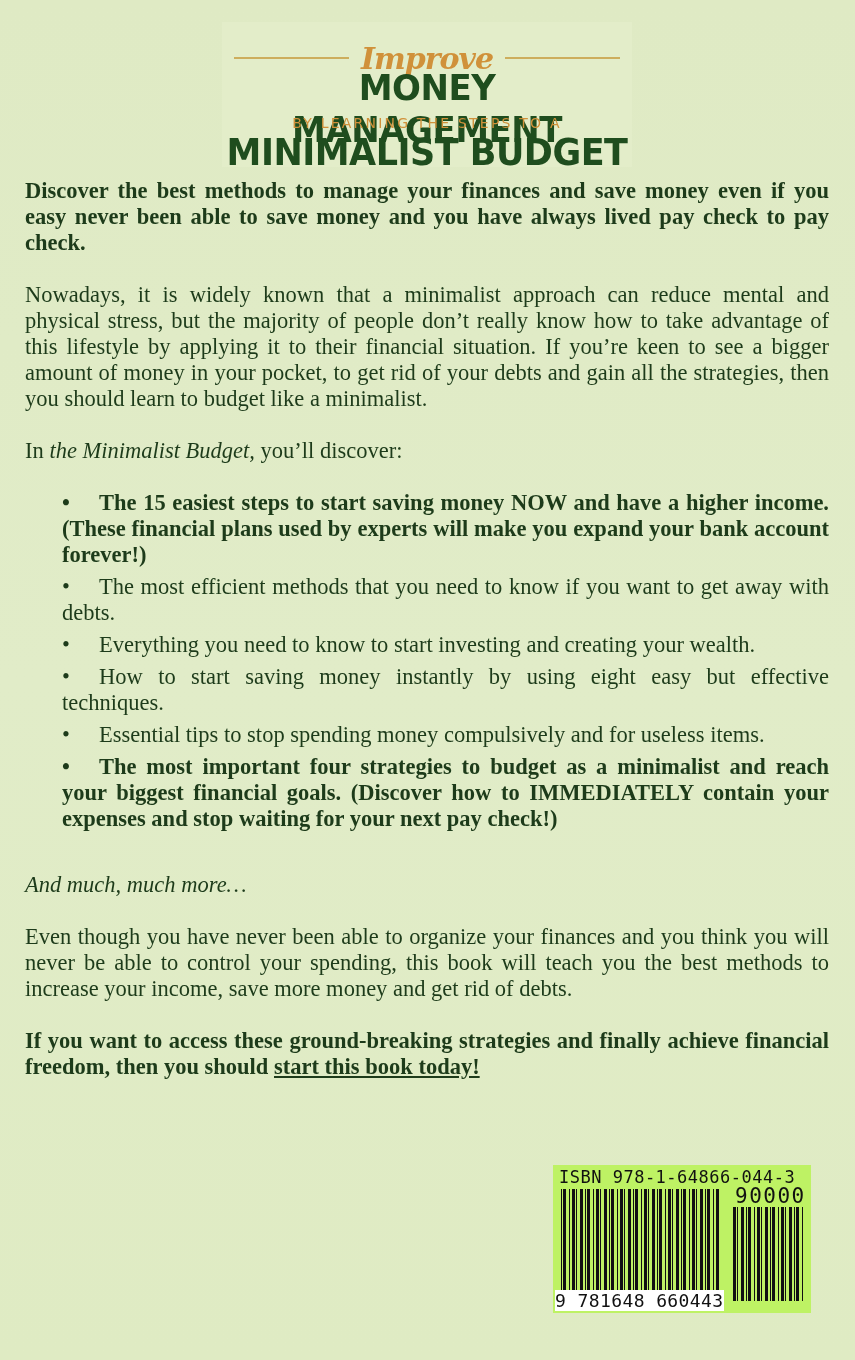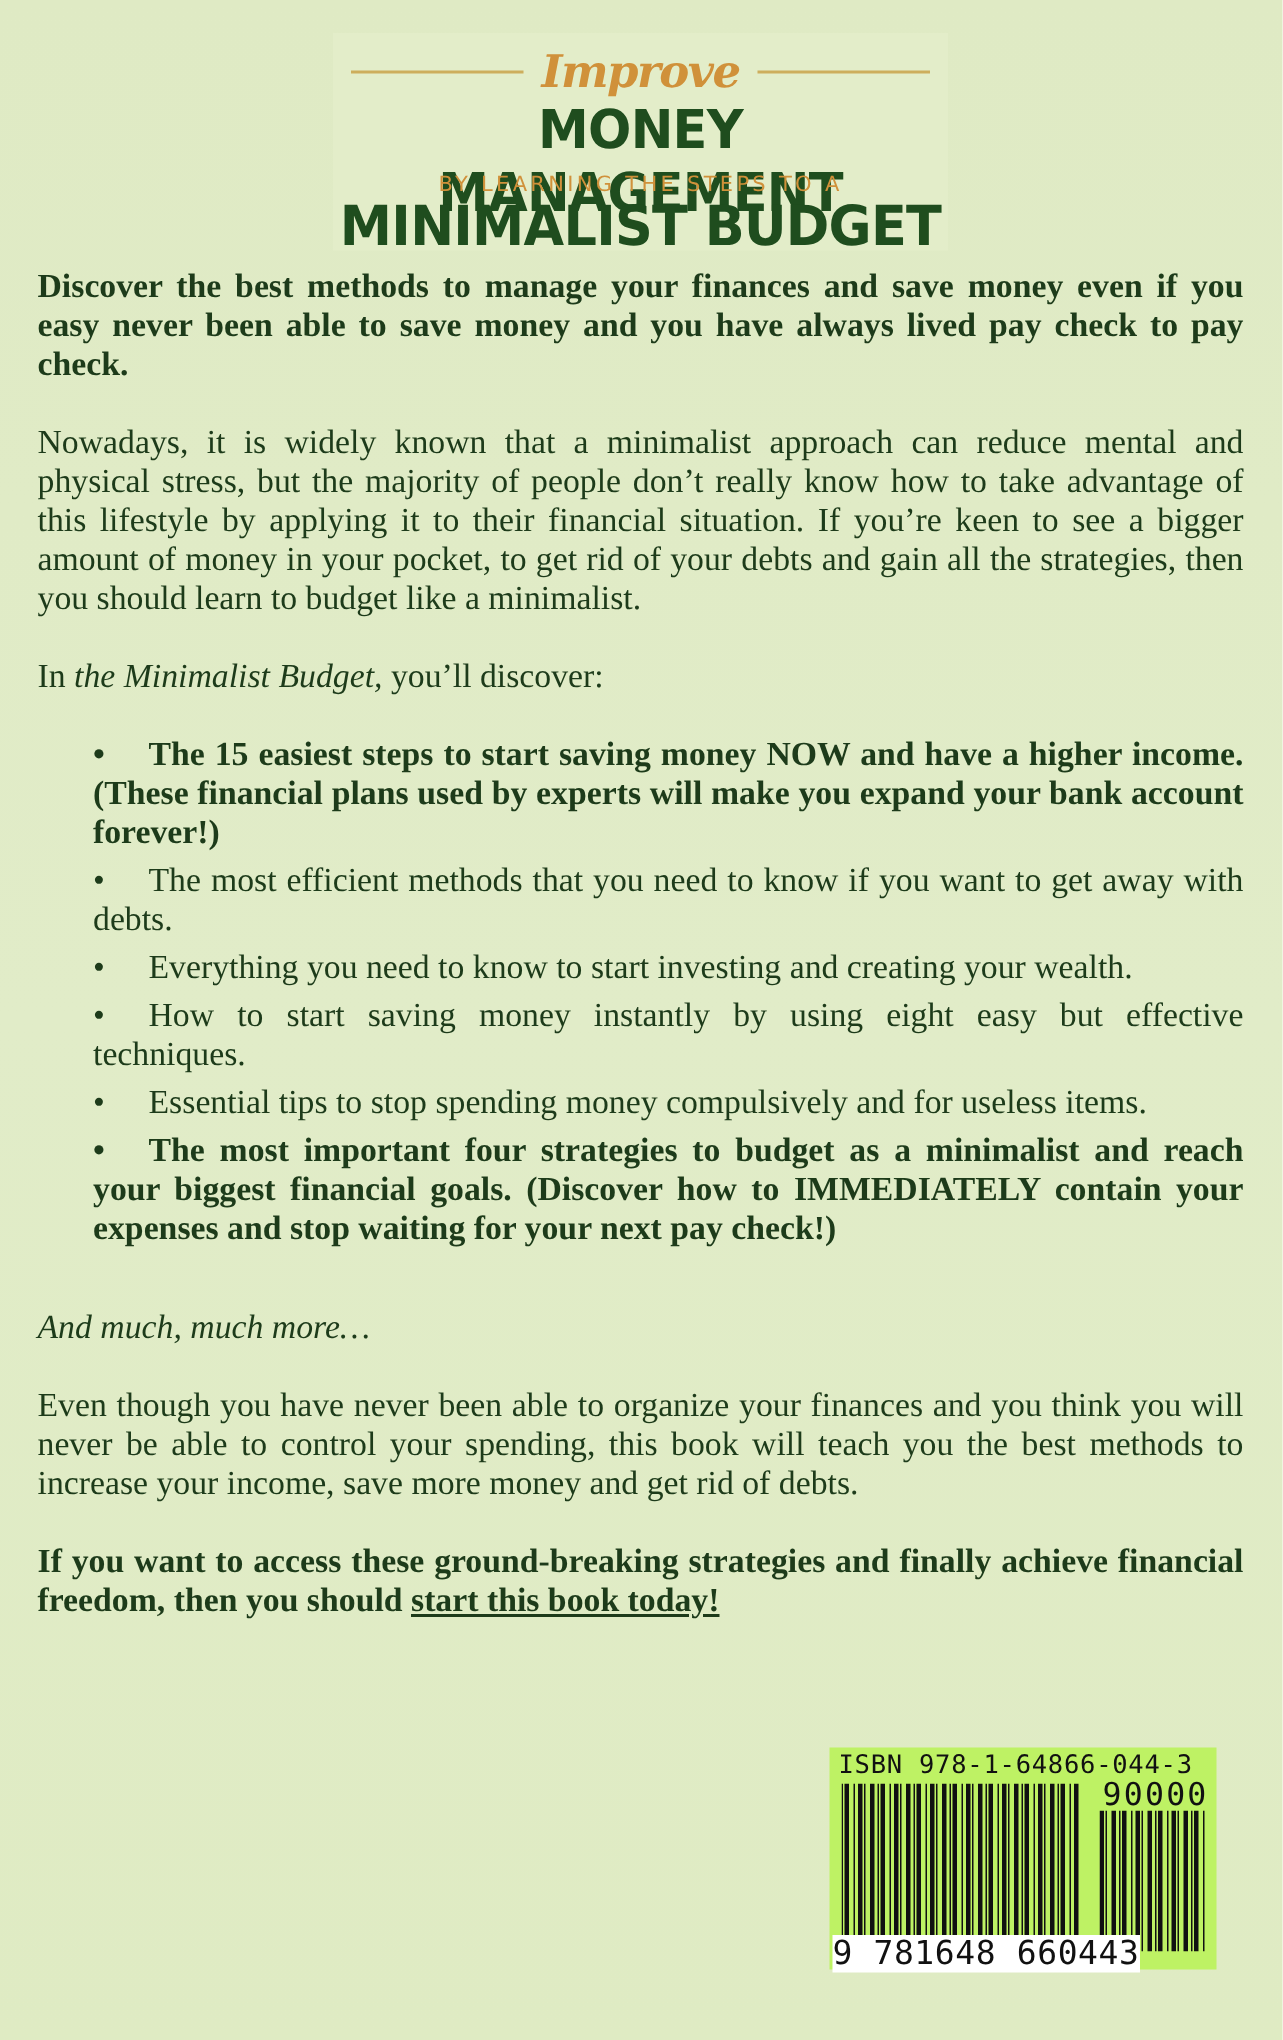--- a/index.html
+++ b/index.html
@@ -8,21 +8,21 @@
       background: linear-gradient(180deg, #dfeac4 0%, #e1ecc8 50%, #dfebc3 100%);
       color: #1d3b1a;
       font-family: "Liberation Serif", serif;
       position: relative;
     }
     .header-panel {
       position: absolute; left: 222px; top: 22px; width: 410px; height: 145px;
       background: #e3edc9;
     }
     .improve-row {
-      position: absolute; left: 0; right: 0; top: 6px; height: 40px;
+      position: absolute; left: 0; right: 0; top: 16px; height: 40px;
       display: flex; align-items: center; justify-content: center;
     }
     .rule { flex: 1; height: 2px; background: #c9a24a; margin: 0 12px; opacity: .85; }
     .improve {
       font-family: "DejaVu Serif", serif; font-style: italic; font-weight: bold;
       color: #d0913a; font-size: 30px; letter-spacing: -1px;
     }
     .title-big {
       position: absolute; left: 0; right: 0; text-align: center;
       font-family: "DejaVu Sans", sans-serif; font-weight: bold;
@@ -54,21 +54,21 @@
     .isbn-text {
       position: absolute; left: 6px; top: 2px;
       font-family: "DejaVu Sans Mono", monospace; font-size: 17px; color: #111; letter-spacing: 0.5px;
     }
     .price-text {
       position: absolute; left: 182px; top: 19px;
       font-family: "DejaVu Sans Mono", monospace; font-size: 21px; color: #111; letter-spacing: 1.5px;
     }
     .ean-text {
       position: absolute; left: 2px; top: 125px;
-      font-family: "DejaVu Sans Mono", monospace; font-size: 22px; color: #111; letter-spacing: 0.4px;
+      font-family: "DejaVu Sans Mono", monospace; font-size: 18px; color: #111; letter-spacing: 0.4px;
       background: #fff;
     }
     .bars { position: absolute; }
   </style>
 </head>
 <body>
 
 <div class="header-panel">
   <div class="improve-row">
     <div class="rule"></div>

